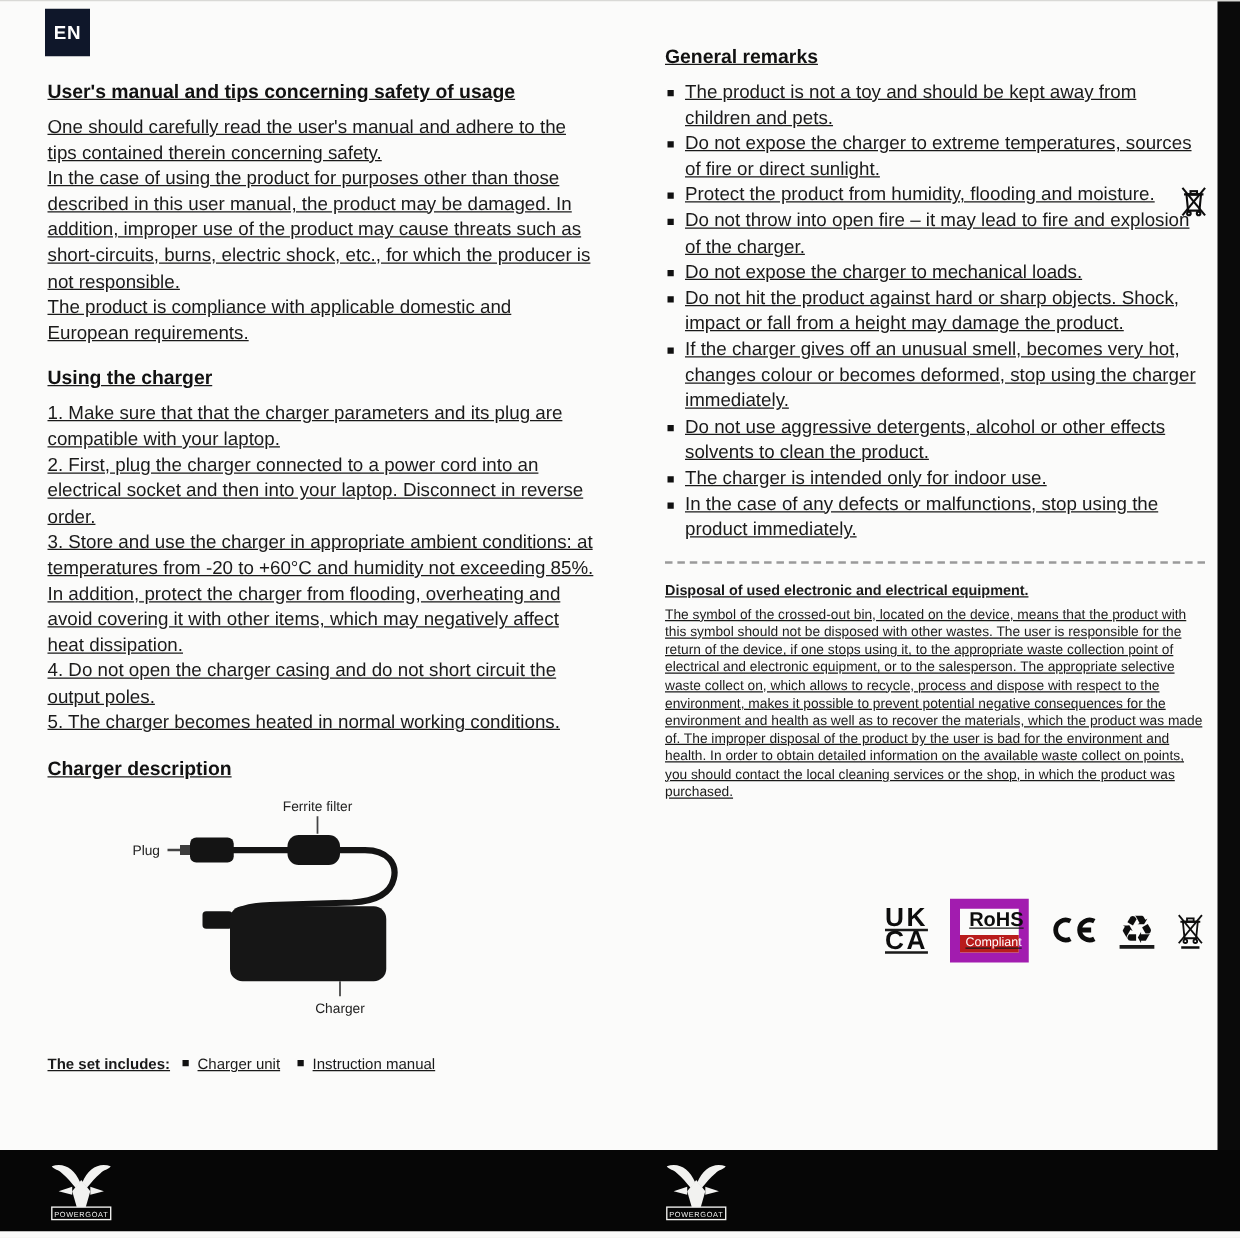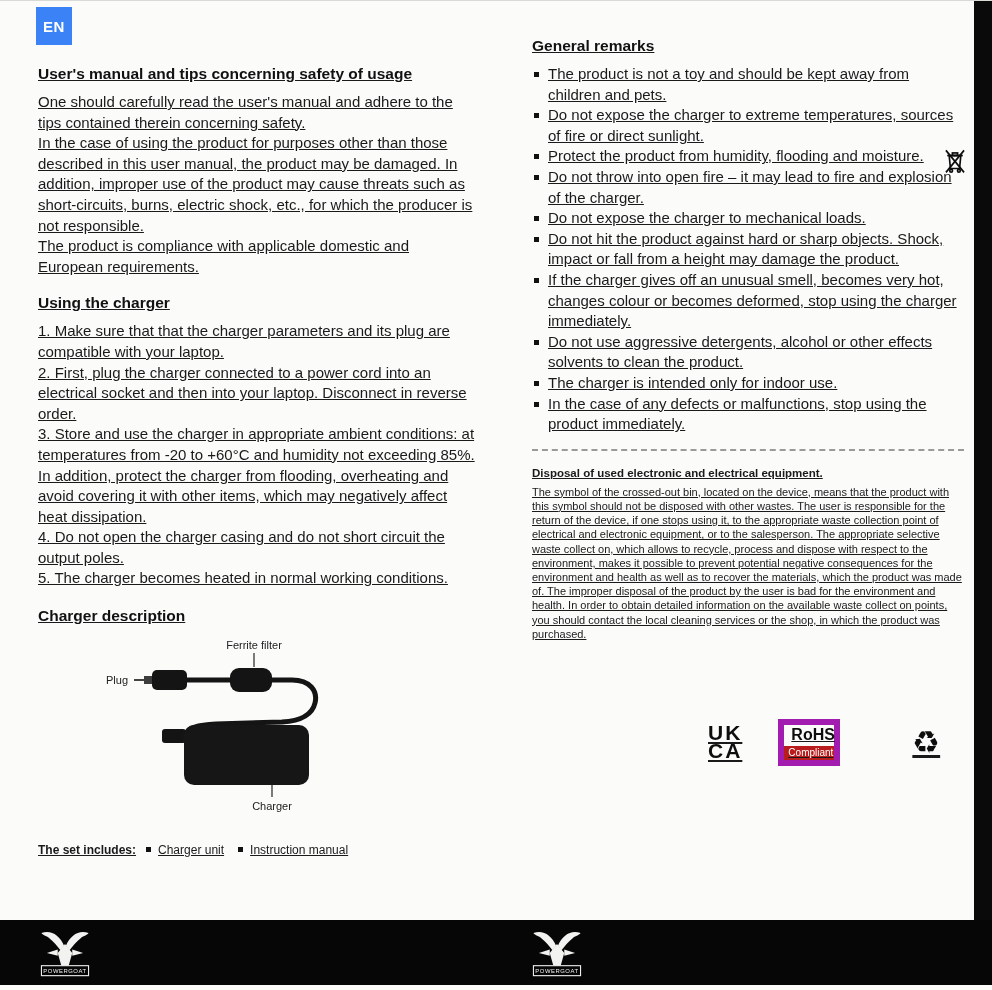--- a/index.html
+++ b/index.html
@@ -19,21 +19,21 @@
   .edge-strip {
     position: absolute;
     top: 0; right: 0;
     width: 18px; height: 922px;
     background: #0a0a0a;
   }
   .en-badge {
     position: absolute;
     left: 36px; top: 6px;
     width: 36px; height: 38px;
-    background: #3b82f6;
+    background: #0f172a;
     color: #fff;
     font-weight: bold;
     font-size: 15px;
     display: flex; align-items: center; justify-content: center;
     letter-spacing: .5px;
   }
   .col { position: absolute; text-decoration: underline; }
   .col-left { left: 38px; top: 64px; width: 438px; }
   .col-right { left: 532px; top: 36px; width: 432px; }
   h2 {
@@ -84,31 +84,31 @@
     font-size: 12px;
   }
   .includes-row b { margin-right: 10px; }
   .inc-item { margin-right: 14px; white-space: nowrap; }
   .inc-item .sq { display: inline-block; margin: 0 7px 2px 0; }
   .logos-row {
     margin-top: 78px;
     margin-left: 176px;
     display: flex;
     align-items: center;
-    gap: 36px;
+    gap: 18px;
   }
   .ukca {
     font-weight: bold;
     font-size: 21px;
     line-height: 18px;
     letter-spacing: 2px;
     color: #0d0d0d;
   }
   .rohs {
-    border: 6px solid #a21caf;
+    border: 8px solid #a21caf;
     text-align: center;
     min-width: 62px;
   }
   .rohs-top {
     font-weight: bold;
     font-size: 16px;
     padding: 1px 7px 2px 7px;
     color: #0d0d0d;
   }
   .rohs-bottom {

